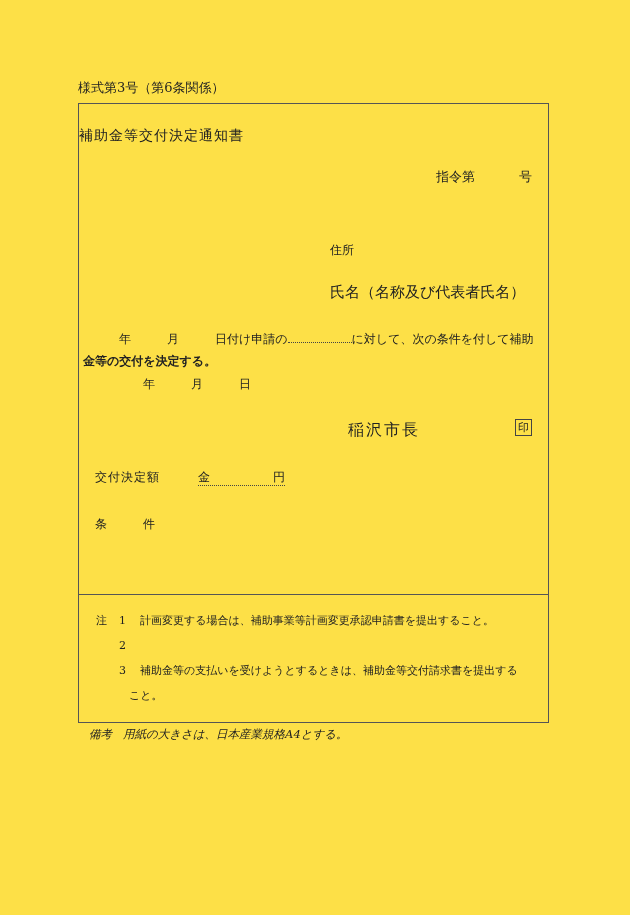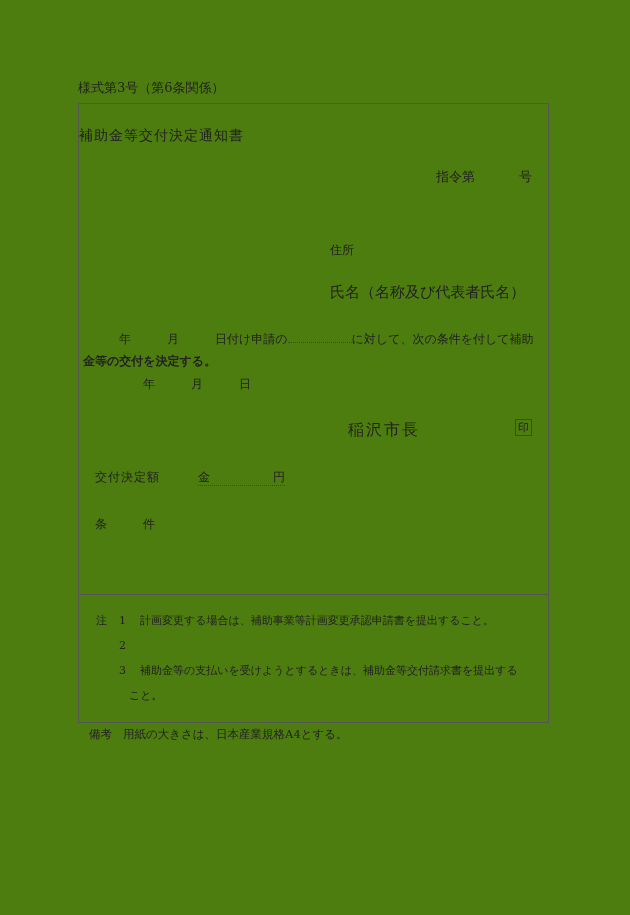--- a/index.html
+++ b/index.html
@@ -1,19 +1,19 @@
 <!DOCTYPE html>
 <html lang="ja"><head>
 <meta charset="utf-8">
 <style>
   html,body{margin:0;padding:0;background:#ffffff;}
   .page{
     position:relative;
     width:630px;height:915px;
-    background:#4d7c0f;
+    background:#fde047;
     font-family:"DejaVu Serif","Liberation Serif",serif;
     color:#222;
     overflow:hidden;
   }
   .form-label{
     position:absolute;left:78px;top:80px;
     font-size:13px;line-height:16px;
   }
   .outer-box{
     position:absolute;left:78px;top:103px;
@@ -94,20 +94,21 @@
   .note-marker{width:23px;flex:none;}
   .note-no{width:21px;flex:none;}
   .note-cont{
     padding-left:50px;
     font-size:11px;line-height:25px;
   }
   .remarks-line{
     position:absolute;left:89px;top:726px;
     font-size:11.5px;line-height:16px;
     white-space:nowrap;
+    font-style:italic;
   }
   .remarks-label{margin-right:11px;}
 </style>
 </head>
 <body>
 
 <div class="page">
 
   <div class="form-label">様式第3号（第6条関係）</div>
 

